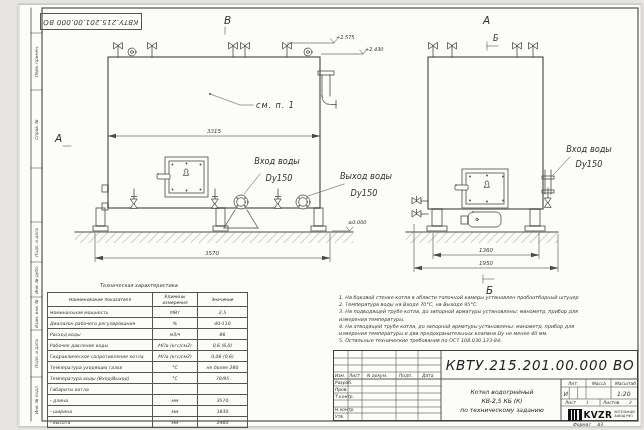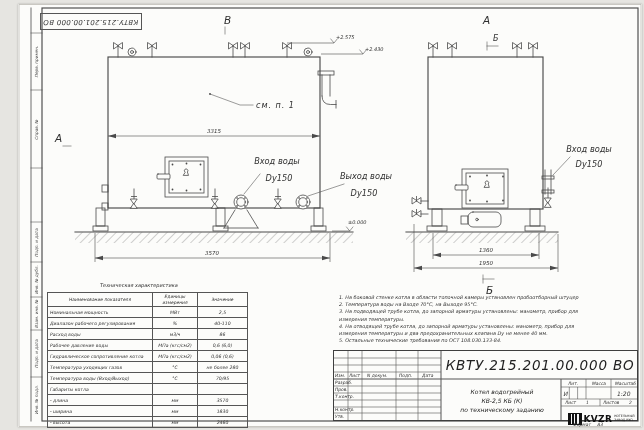--- a/index.html
+++ b/index.html
@@ -22,21 +22,21 @@
   .ttitle{left:100px;top:282px;font-size:5px;}
   
   .note{left:339px;width:300px;font-size:4.9px;font-style:italic;color:#333;white-space:nowrap;}
   
   .tb{left:333px;top:350px;width:305px;height:71px;border:1.2px solid #3f3f3f;box-sizing:border-box;}
   .tb .cellt{position:absolute;font-size:4.4px;font-style:italic;color:#333;white-space:nowrap;}
   .docnum{position:absolute;left:107px;top:0;width:198px;height:28px;display:flex;align-items:center;justify-content:center;
      font-size:13.5px;font-style:italic;letter-spacing:.8px;color:#222;}
   .ptitle{position:absolute;left:107px;top:28px;width:122px;height:43px;display:flex;flex-direction:column;
      align-items:center;justify-content:center;font-size:6px;font-style:italic;color:#222;line-height:1.55;}
-  .logo{position:absolute;left:229px;top:57px;width:76px;height:21px;display:flex;align-items:center;justify-content:center;gap:2px;}
+  .logo{position:absolute;left:229px;top:57px;width:76px;height:14px;display:flex;align-items:center;justify-content:center;gap:2px;}
   .logomark{width:12px;height:10px;background:#111;
      background-image:repeating-linear-gradient(90deg,#111 0 2px,#f5f5f5 2px 3.2px);border:1px solid #111;}
   .logotxt{font-weight:bold;font-size:9px;color:#111;letter-spacing:.3px;}
   .logosub{display:flex;flex-direction:column;font-size:3.1px;color:#222;line-height:1.2;}
   .fmt{left:556px;top:422px;width:64px;display:flex;justify-content:center;gap:6px;font-size:4.5px;}
   svg text{font-family:"DejaVu Sans",sans-serif;font-style:italic;fill:#2f2f2f;font-size:5.5px;}
   svg .t10{font-size:10.5px;} svg .t8{font-size:8px;letter-spacing:1px;} svg .t85{font-size:8.2px;} svg .t5{font-size:5px;}
   svg .s{stroke:#4a4a4a;fill:none;stroke-width:.8;stroke-linecap:square;}
   svg .s2{stroke-width:1.15;}
   svg .thin{stroke-width:.55;}

